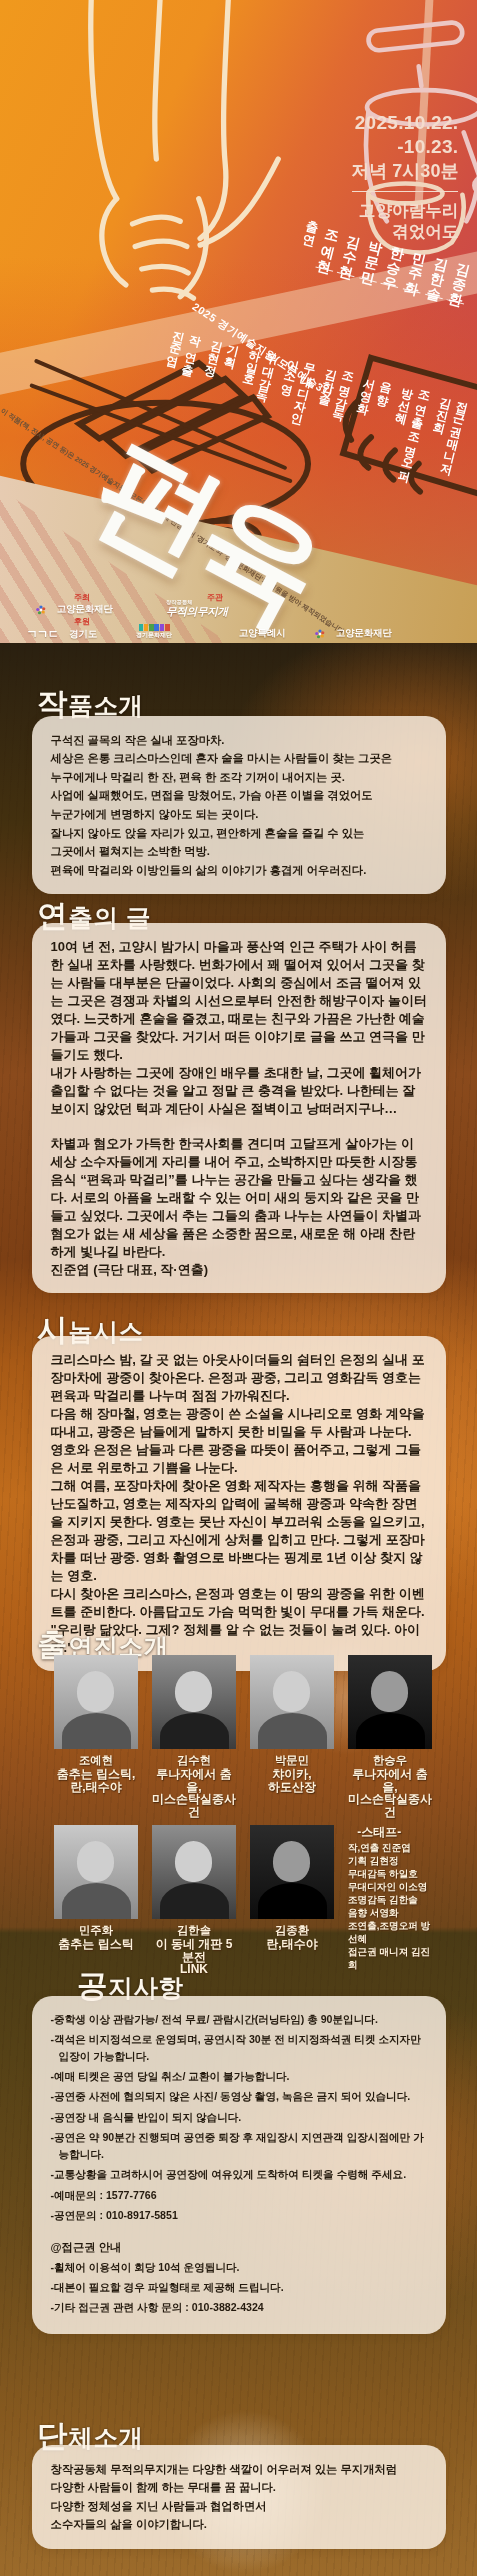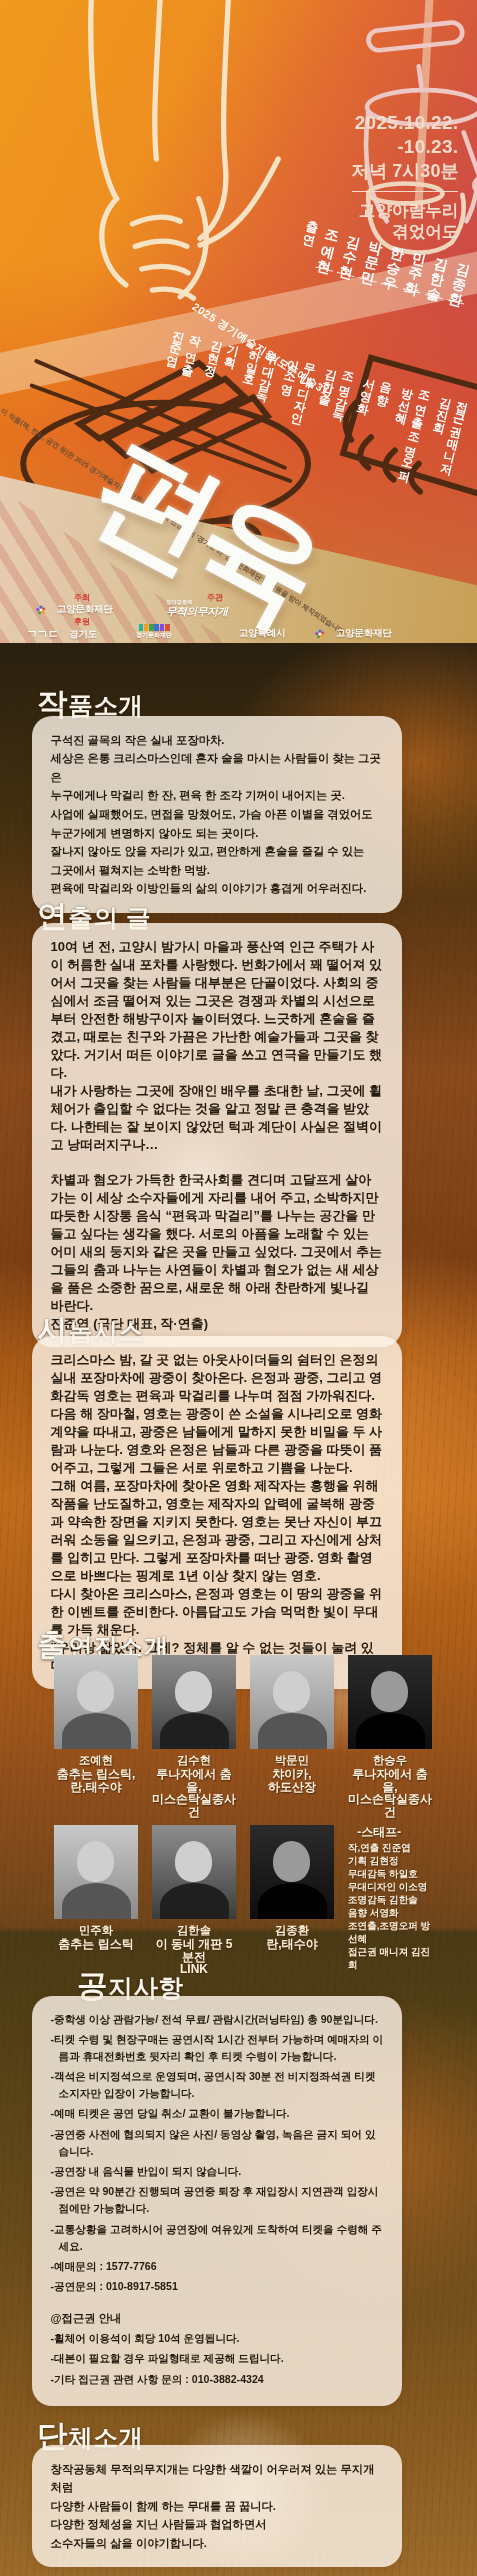--- a/index.html
+++ b/index.html
@@ -61,21 +61,21 @@
   .org-sub{font-size:5.3px;font-weight:700;opacity:.9;}
   .org-main{font-size:10.6px;font-weight:900;font-style:italic;letter-spacing:-0.3px;}
   .stack{display:flex;flex-direction:column;align-items:center;line-height:1;gap:1.3px;}
   .stack .sm{font-size:6px;}
   
   .art{position:absolute;inset:0;}
   
   .sec-h{position:absolute;left:37px;color:#fcf7ec;font-weight:800;font-size:24.5px;letter-spacing:0.7px;
     text-shadow:0 1.3px 2.7px rgba(30,15,5,.55), 0 0 1.3px rgba(30,15,5,.4);}
   .sec-h::first-letter{font-size:30.5px;}
-  .panel{position:absolute;left:32px;width:370px;box-sizing:border-box;border-radius:20px;
+  .panel{position:absolute;left:32px;width:414px;box-sizing:border-box;border-radius:20px;
     background:rgba(252,243,230,.82);color:#241a0e;font-weight:700;padding:14.6px 18.6px;
     box-shadow:0 1.3px 9.3px rgba(60,30,8,.12);}
   .panel .ln{font-size:11.3px;line-height:18.6px;}
   .panel p{margin:0;font-size:13px;line-height:18px;}
   .gap-top{margin-top:17px !important;}
   .sig{margin-top:1.3px;}
   .quote{margin-top:9.3px;font-size:11px;line-height:16px;}
   
   .castgrid{position:absolute;left:54px;top:1655px;width:378px;display:grid;
     grid-template-columns:repeat(4,84px);column-gap:14px;row-gap:6.6px;}
@@ -331,21 +331,20 @@
       <div>조명감독 김한솔</div>
       <div>음향 서영화</div>
       <div>조연출,조명오퍼 방선혜</div>
       <div>접근권 매니져 김진희</div>
     </div>
   </div>
 
   <div class="sec-h" style="top:1966px;margin-left:40px;">공지사항</div>
   <div class="panel" style="top:1996px;">
     <div class="notice-item">-중학생 이상 관람가능/ 전석 무료/ 관람시간(러닝타임) 총 90분입니다.</div>
-    <div class="notice-item">-티켓 수령 및 현장구매는 공연시작 1시간 전부터 가능하며 예매자의 이름과 휴대전화번호 뒷자리 확인 후 티켓 수령이 가능합니다.</div>
     <div class="notice-item">-객석은 비지정석으로 운영되며, 공연시작 30분 전 비지정좌석권 티켓 소지자만 입장이 가능합니다.</div>
     <div class="notice-item">-예매 티켓은 공연 당일 취소/ 교환이 불가능합니다.</div>
     <div class="notice-item">-공연중 사전에 협의되지 않은 사진/ 동영상 촬영, 녹음은 금지 되어 있습니다.</div>
     <div class="notice-item">-공연장 내 음식물 반입이 되지 않습니다.</div>
     <div class="notice-item">-공연은 약 90분간 진행되며 공연중 퇴장 후 재입장시 지연관객 입장시점에만 가능합니다.</div>
     <div class="notice-item">-교통상황을 고려하시어 공연장에 여유있게 도착하여 티켓을 수령해 주세요.</div>
     <div class="notice-item">-예매문의 : 1577-7766</div>
     <div class="notice-item">-공연문의 : 010-8917-5851</div>
     <div class="access-title">@접근권 안내</div>
     <div class="notice-item">-휠체어 이용석이 회당 10석 운영됩니다.</div>

